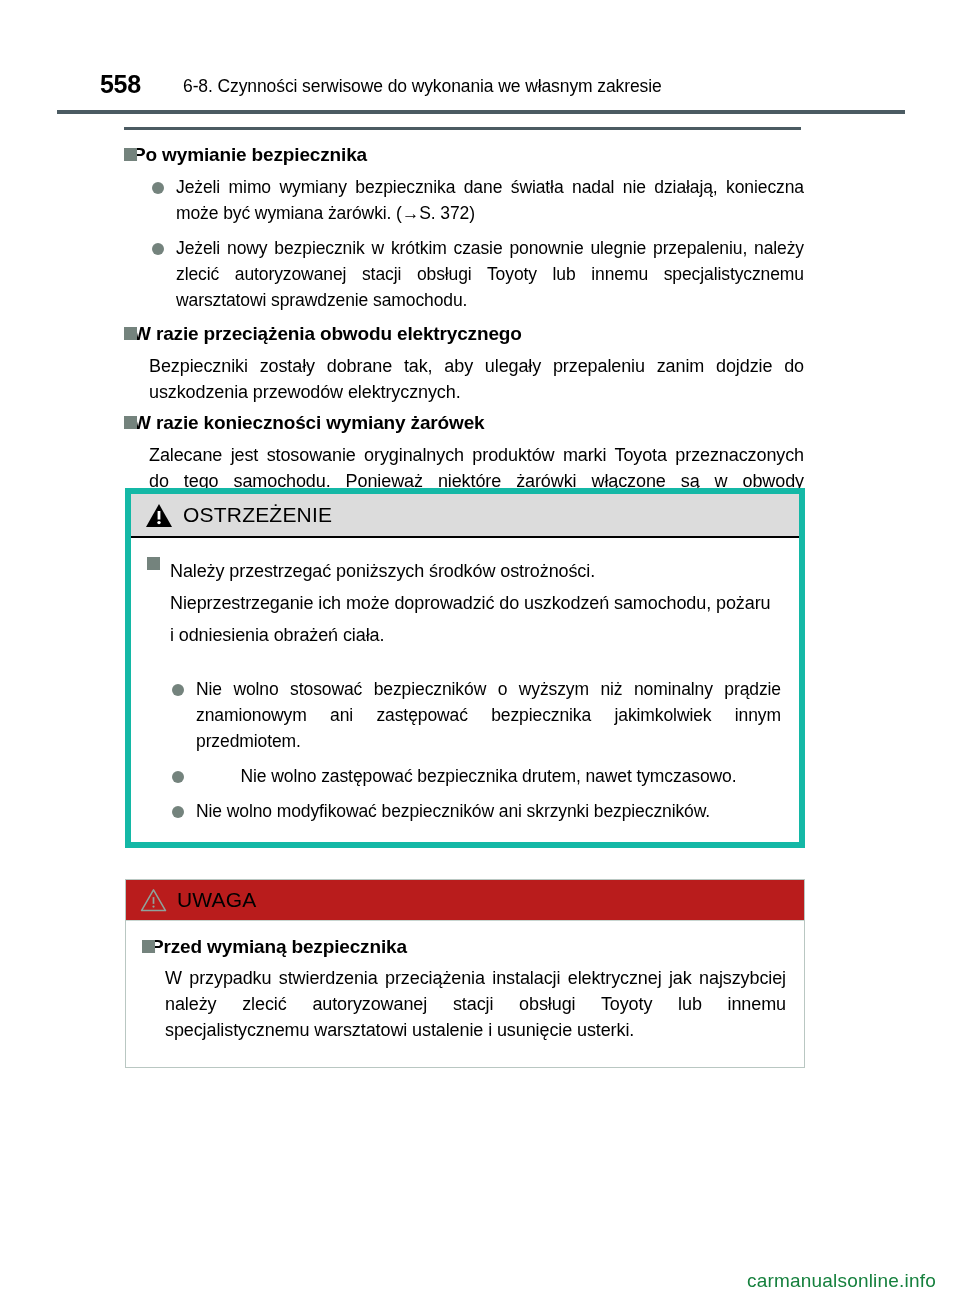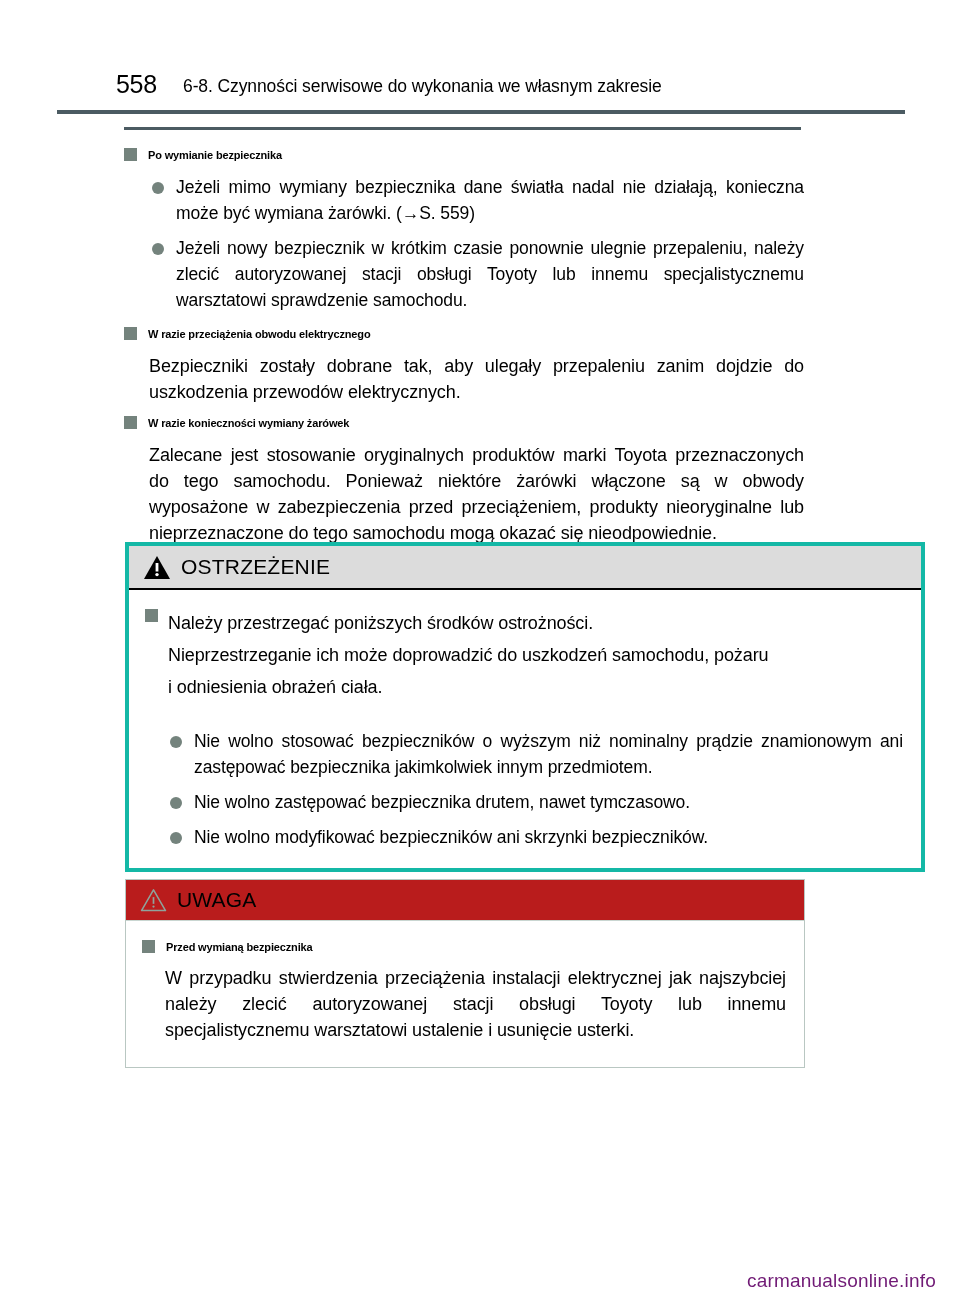--- a/index.html
+++ b/index.html
@@ -19,24 +19,24 @@
   
   .page-header {
     position: absolute;
     left: 0;
     top: 68px;
     width: 960px;
     height: 40px;
   }
   .page-number {
     position: absolute;
-    left: 116px;
+    left: 100px;
     top: 0;
     font-size: 25px;
-    font-weight: normal;
+    font-weight: bold;
     letter-spacing: -0.3px;
     line-height: 32px;
   }
   .header-title {
     position: absolute;
     left: 183px;
     top: 4px;
     font-size: 17.5px;
     line-height: 28px;
     letter-spacing: -0.1px;
@@ -63,22 +63,22 @@
   .content {
     position: absolute;
     left: 124px;
     top: 143px;
     width: 680px;
   }
 
   
   .sq-head {
     position: relative;
-    padding-left: 24px;
-    font-size: 11px;
+    padding-left: 9px;
+    font-size: 19px;
     font-weight: bold;
     line-height: 24px;
     letter-spacing: -0.15px;
     margin-bottom: 7px;
   }
   .sq-head .sq-bullet {
     position: absolute;
     left: 0;
     top: 5px;
     width: 13px;
@@ -113,29 +113,29 @@
   .dot-item .dot {
     position: absolute;
     left: 0;
     top: 8px;
     width: 12px;
     height: 12px;
     border-radius: 50%;
     background: #74837d;
     display: block;
   }
-  .dot-item .line2 { display: block; }
+  .dot-item .line2 { display: block; text-align: center; }
 
   
   .warn-box {
     position: absolute;
     left: 125px;
-    top: 542px;
-    width: 800px;
-    border: 4px solid #14b8a6;
+    top: 488px;
+    width: 680px;
+    border: 6px solid #14b8a6;
     box-sizing: border-box;
     background: #ffffff;
   }
   .warn-head {
     background: #dcdcdc;
     border-bottom: 2px solid #000000;
     height: 42px;
     display: flex;
     align-items: center;
     padding-left: 14px;
@@ -191,21 +191,21 @@
   .box-body .sq-head { margin-bottom: 6px; }
   .box-body .para { margin-left: 23px; }
   .box-body .dot-item { margin-left: 25px; }
 
   
   .watermark {
     position: absolute;
     right: 24px;
     bottom: 20px;
     font-size: 19px;
-    color: #701a75;
+    color: #15803d;
     letter-spacing: 0.2px;
     line-height: 24px;
   }
 </style>
 </head>
 <body>
 
 <div class="page-header">
   <div class="page-number">558</div>
   <div class="header-title">6-8. Czynności serwisowe do wykonania we własnym zakresie</div>
@@ -214,21 +214,21 @@
 <div class="rule-thin"></div>
 
 <div class="content">
 
   <div class="sq-head">
     <span class="sq-bullet"></span>
     <span>Po wymianie bezpiecznika</span>
   </div>
   <div class="dot-item">
     <span class="dot"></span>
-    <span>Jeżeli mimo wymiany bezpiecznika dane światła nadal nie działają, konieczna może być wymiana żarówki. (→S. 559)</span>
+    <span>Jeżeli mimo wymiany bezpiecznika dane światła nadal nie działają, konieczna może być wymiana żarówki. (→S. 372)</span>
   </div>
   <div class="dot-item">
     <span class="dot"></span>
     <span>Jeżeli nowy bezpiecznik w krótkim czasie ponownie ulegnie przepaleniu, należy zlecić autoryzowanej stacji obsługi Toyoty lub innemu specjalistycznemu warsztatowi sprawdzenie samochodu.</span>
   </div>
 
   <div class="sq-head">
     <span class="sq-bullet"></span>
     <span>W razie przeciążenia obwodu elektrycznego</span>
   </div>

